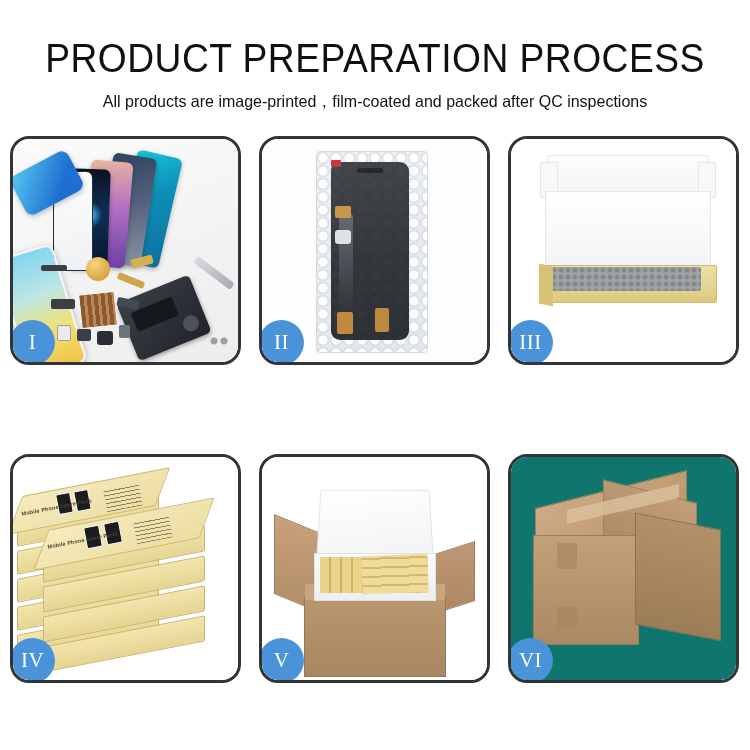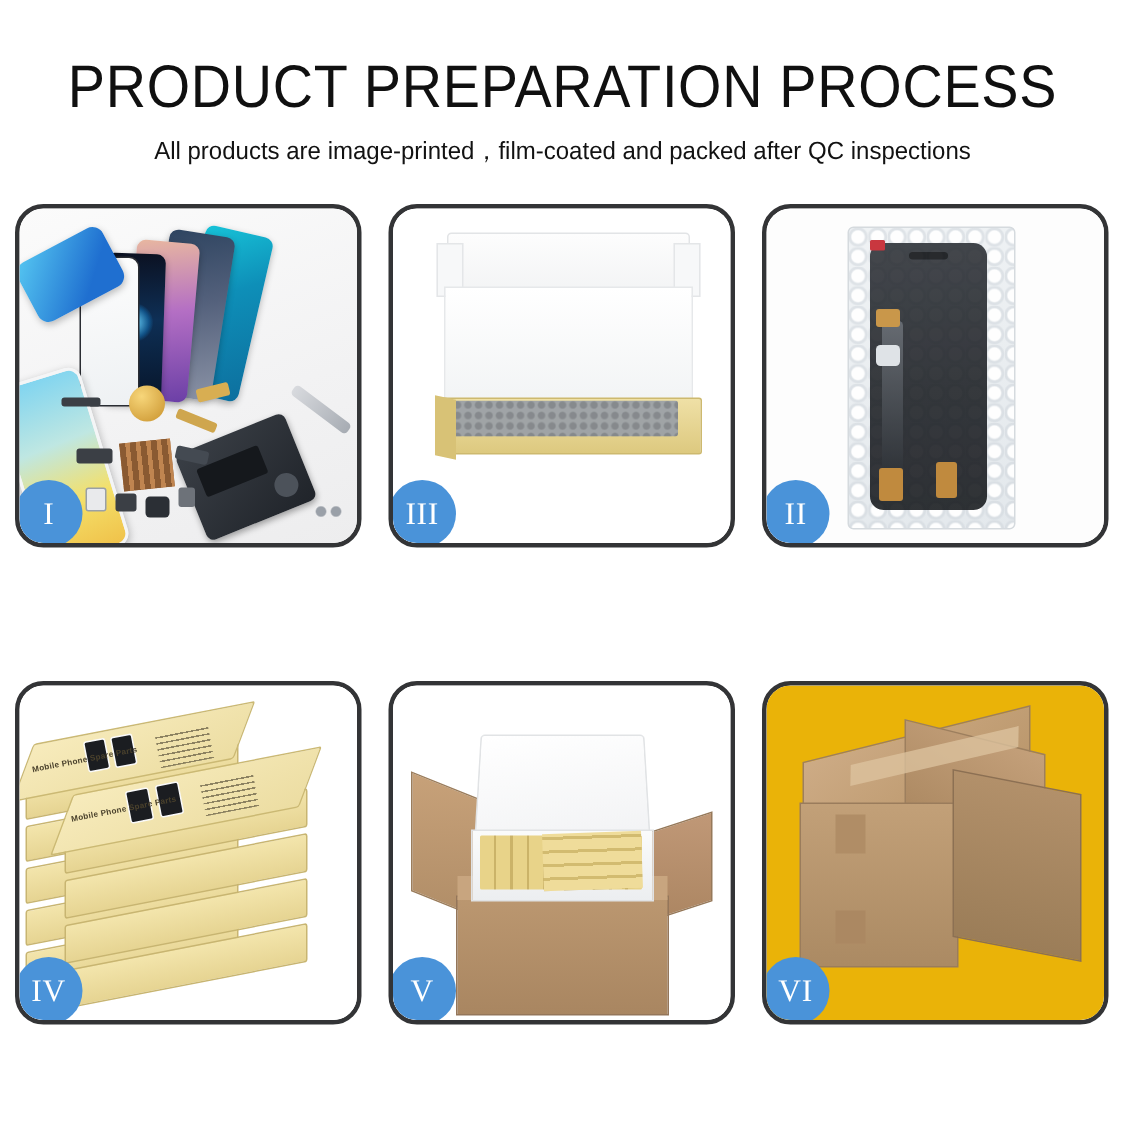--- a/index.html
+++ b/index.html
@@ -211,21 +211,21 @@
   .foamIn{position:absolute;left:52px;top:96px;width:120px;height:46px;
        background:linear-gradient(180deg,#fafbfb,#eceef0);border:1px solid #e0e2e4;}
   .ybars{position:absolute;left:58px;top:100px;width:108px;height:36px;
        background:repeating-linear-gradient(90deg,#e8d389 0 9px,#cbb368 9px 11px);
        border-radius:1px;}
   .ybars2{position:absolute;left:100px;top:98px;width:66px;height:38px;
        background:repeating-linear-gradient(0deg,#efdc9a 0 7px,#d2bb70 7px 9px);
        transform:rotate(-2deg);}
 
   
-  .p6{background:#eab308;}
+  .p6{background:#0f766e;}
   .c6top{position:absolute;left:24px;top:32px;width:150px;height:58px;
        background:linear-gradient(150deg,#cdab85,#b89468);
        transform:skewY(-14deg);border:1px solid #9d7f5e;}
   .c6top2{position:absolute;left:92px;top:34px;width:92px;height:56px;
        background:linear-gradient(200deg,#c4a07a,#ad8a63);
        transform:skewY(14deg);border:1px solid #9d7f5e;}
   .c6left{position:absolute;left:22px;top:78px;width:104px;height:108px;
        background:linear-gradient(180deg,#c2a078,#ab8a63);border:1px solid #9a7c5c;}
   .c6right{position:absolute;left:124px;top:64px;width:84px;height:110px;
        background:linear-gradient(180deg,#b2906a,#9b7d58);border:1px solid #8c7053;
@@ -270,45 +270,45 @@
         <div class="sm s9"></div>
         <div class="tool"></div>
         <div class="screws"></div>
         <div class="badge">
           <span>I</span>
         </div>
       </div>
     </div>
 
     <div class="panel">
-      <div class="photo p3">
-        <div class="bx3-lid"></div>
-        <div class="foam3"></div>
-        <div class="tray3"></div>
-        <div class="grit3"></div>
-        <div class="side3"></div>
-        <div class="badge">
-          <span>III</span>
-        </div>
-      </div>
-    </div>
-
-    <div class="panel">
       <div class="photo p2">
         <div class="bag">
           <div class="screen2"></div>
           <div class="flex2"></div>
           <div class="gold2a"></div>
           <div class="gold2b"></div>
           <div class="gold2c"></div>
           <div class="wht2"></div>
           <div class="tag2"></div>
         </div>
         <div class="badge">
           <span>II</span>
+        </div>
+      </div>
+    </div>
+
+    <div class="panel">
+      <div class="photo p3">
+        <div class="bx3-lid"></div>
+        <div class="foam3"></div>
+        <div class="tray3"></div>
+        <div class="grit3"></div>
+        <div class="side3"></div>
+        <div class="badge">
+          <span>III</span>
         </div>
       </div>
     </div>
 
     <div class="panel">
       <div class="photo p4">
         <div class="stk e"></div>
         <div class="stk d"></div>
         <div class="stk c"></div>
         <div class="stk b"></div>

